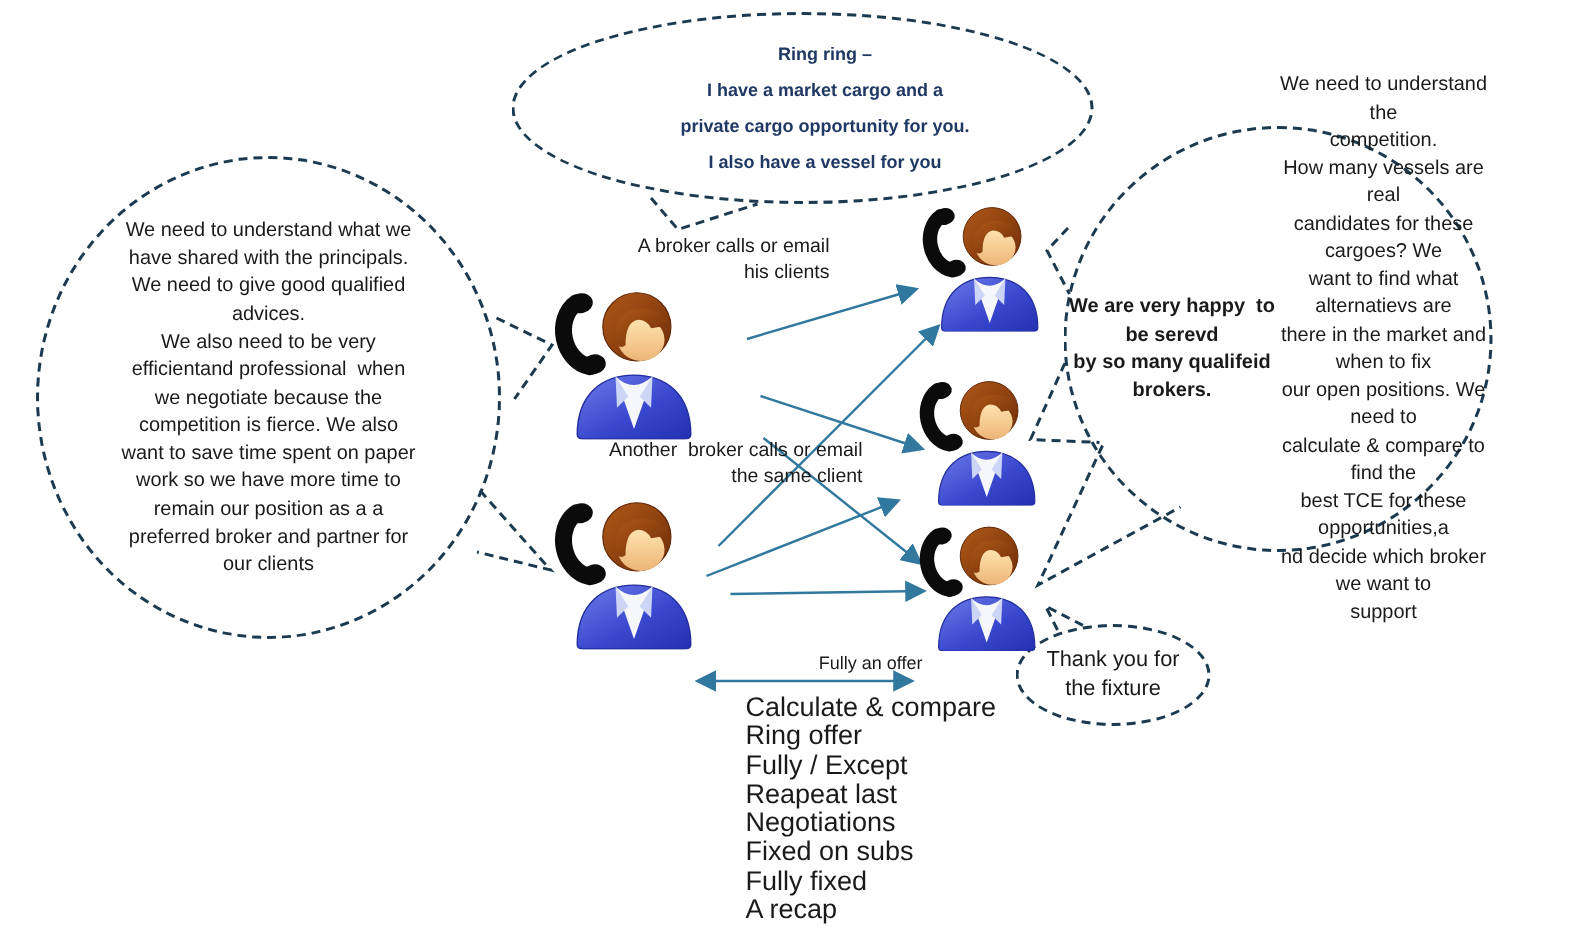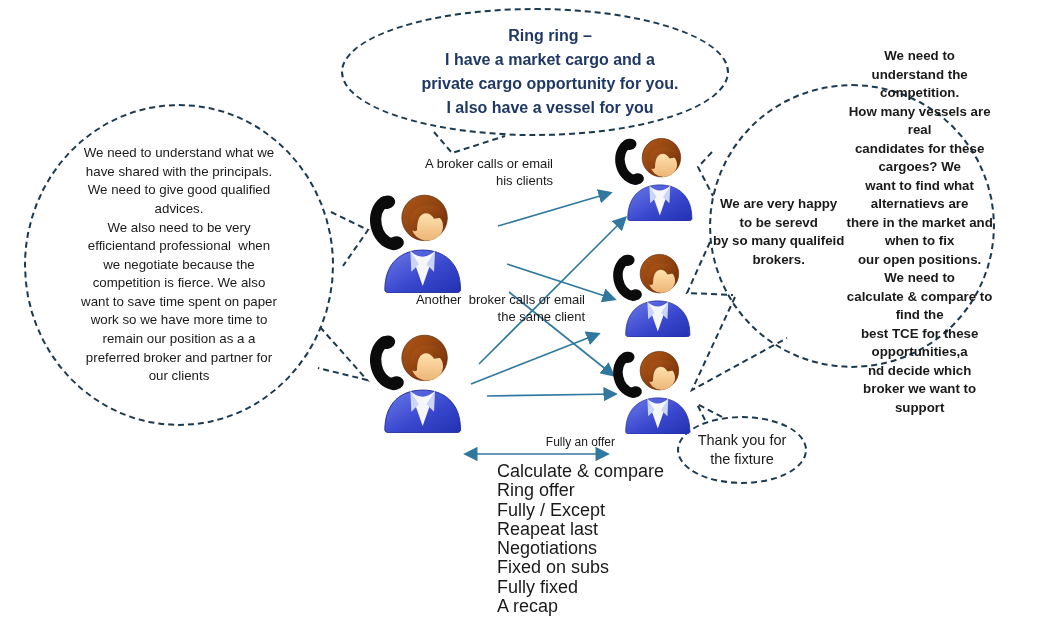--- a/index.html
+++ b/index.html
@@ -8,37 +8,37 @@
     position:relative; width:1048px; height:620px; background:#ffffff;
     font-family:"Liberation Sans", sans-serif; color:#1a1a1a; overflow:hidden;
   }
   .bubble {
     position:absolute; border:2.5px dashed #1b3a4f; border-radius:50%;
     display:flex; align-items:center; justify-content:center; text-align:center;
     background:#ffffff;
   }
   #top-bubble { left:341px; top:8px; width:388px; height:128px; z-index:2; }
   #top-bubble .txt {
-    font-size:16px; font-weight:bold; color:#1f3864; line-height:24px;
+    font-size:12px; font-weight:bold; color:#1f3864; line-height:24px;
     white-space:pre-wrap;
     margin-left:30px;
   }
   #left-bubble { left:24px; top:104px; width:310px; height:322px; z-index:2;align-items:center; }
   #left-bubble .txt { font-size:13.3px; line-height:18.6px; white-space:pre-wrap; }
   #right-bubble { left:709px; top:84px; width:286px; height:284px; z-index:2;
     flex-direction:row; align-items:center; justify-content:flex-start; padding-top:12px; }
-  #right-bubble .txt { font-size:13.3px; line-height:18.5px; white-space:pre-wrap;font-weight:bold; }
+  #right-bubble .txt { font-size:13.3px; line-height:18.5px; white-space:pre-wrap; }
   #right-bubble .bold { font-weight:bold; }
   #thankyou-bubble { left:677px; top:416px; width:130px; height:68px; z-index:2;align-items:center; }
   #thankyou-bubble .txt { font-size:14.5px; line-height:19px; white-space:pre-wrap; }
   #overlay { position:absolute; left:0; top:0; width:1048px; height:620px; z-index:3; pointer-events:none; }
   .person { position:absolute; z-index:4; }
   .label { position:absolute; z-index:5; text-align:right; font-size:13px; line-height:17px; white-space:pre-wrap; }
   #label-broker1 { left:368px; top:155px; width:185px; }
-  #label-broker2 { left:355px; top:291px; width:230px; }
+  #label-broker2 { left:345px; top:291px; width:230px; }
   #label-give-offer { left:455px; top:434px; width:160px; font-size:12px; }
   #offer-list { position:absolute; left:497px; top:462px; z-index:5; }
   #offer-list .item { font-size:18px; line-height:19.3px; text-align:left; }
 </style>
 </head>
 <body>
 
 <div id="canvas">
 
   <svg width="0" height="0" style="position:absolute">

